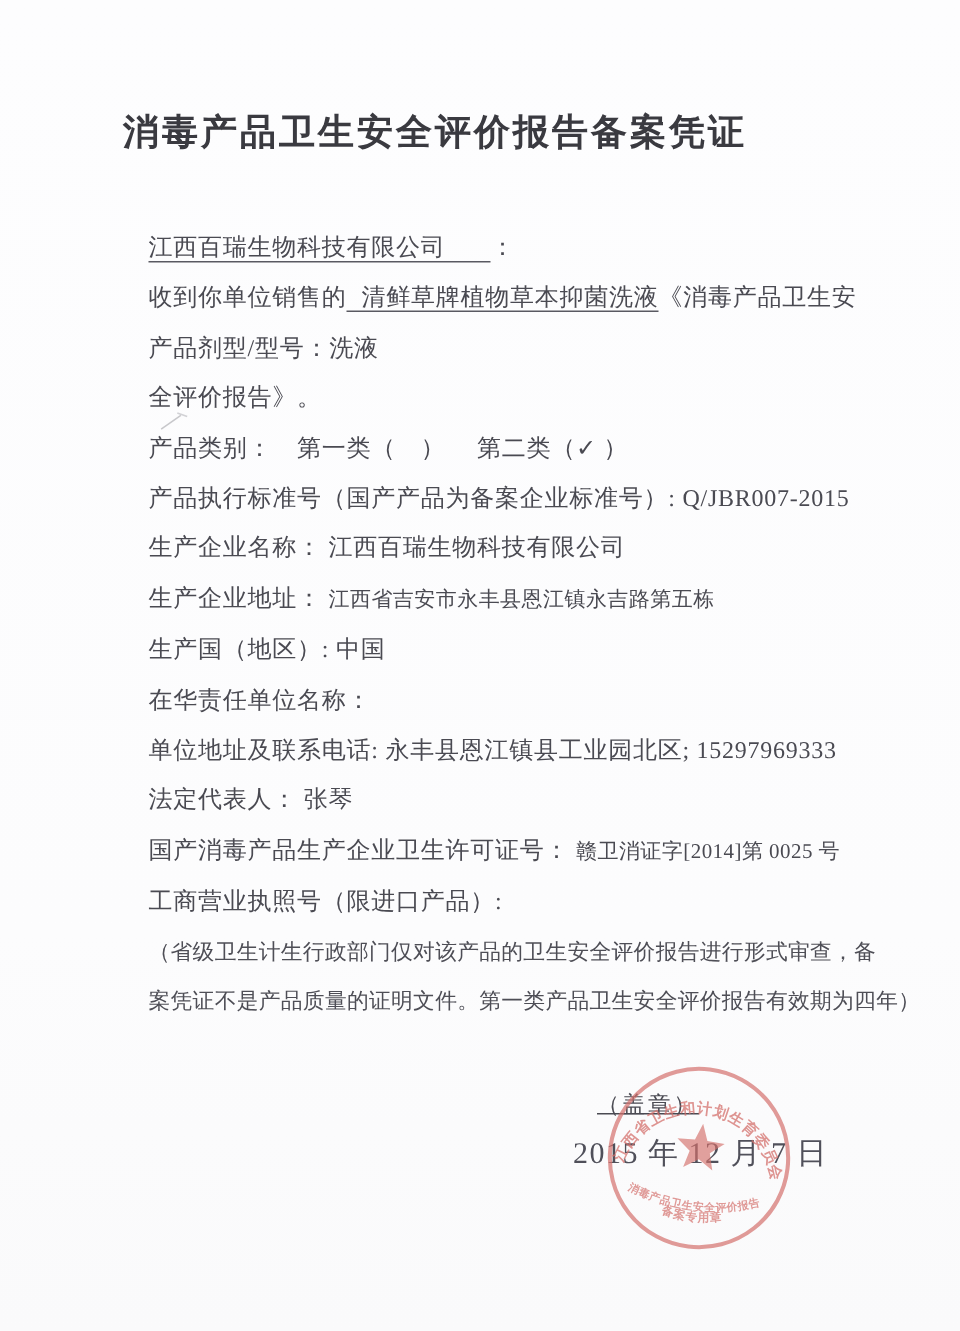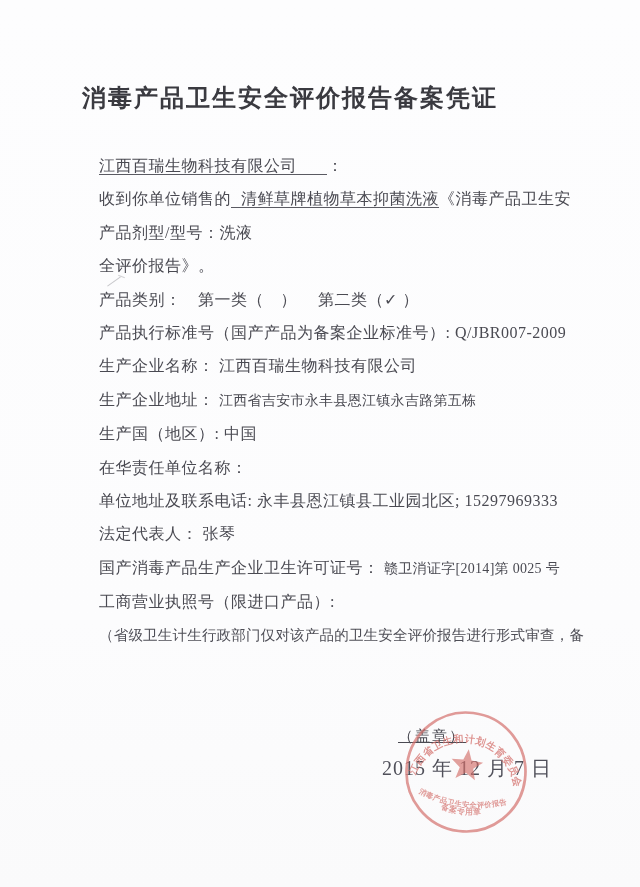--- a/index.html
+++ b/index.html
@@ -7,21 +7,21 @@
     width:640px;height:887px;
     background:#fbfbfc;
     font-family:"Liberation Serif","DejaVu Serif",serif;
     overflow:hidden;position:relative;
   }
   .page{
     position:absolute;inset:0;
     background:linear-gradient(180deg,#fdfdfe 0%,#fcfcfd 70%,#fafafb 100%);
   }
   .doc-title{
-    position:absolute;top:82px;left:0;width:580px;
+    position:absolute;top:72px;left:0;width:580px;
     text-align:center;
     font-family:"Liberation Sans","DejaVu Sans",sans-serif;
     font-weight:bold;font-size:24px;letter-spacing:2px;color:#3a3a40;
   }
   .body-text{
     position:absolute;left:99px;top:149px;width:470px;
     font-size:16px;color:#4a4a52;line-height:33.4px;
     letter-spacing:0.5px;
   }
   .body-text p{margin:0;padding:0;white-space:nowrap;}
@@ -68,40 +68,41 @@
     <p><span class="u-company">江西百瑞生物科技有限公司</span><span>：</span></p>
 
     <p class="indent"><span>收到你单位销售的</span><span class="u-product">清鲜草牌植物草本抑菌洗液</span><span>《消毒产品卫生安</span></p>
 
     <p><span>产品剂型/型号：</span><span>洗液</span></p>
 
     <p>全评价报告》。</p>
 
     <p><span>产品类别：</span><span>　第一类（　）　  第二类（✓ ）</span></p>
 
-    <p><span>产品执行标准号（国产产品为备案企业标准号）: </span><span>Q/JBR007-2009</span></p>
+    <p><span>产品执行标准号（国产产品为备案企业标准号）: </span><span>Q/JBR007-2015</span></p>
 
     <p><span>生产企业名称： </span><span>江西百瑞生物科技有限公司</span></p>
 
     <p><span>生产企业地址： </span><span class="sm">江西省吉安市永丰县恩江镇永吉路第五栋</span></p>
 
     <p><span>生产国（地区）: </span><span>中国</span></p>
 
     <p><span>在华责任单位名称：</span><span></span></p>
 
     <p><span>单位地址及联系电话: </span><span>永丰县恩江镇县工业园北区; 15297969333</span></p>
 
     <p><span>法定代表人： </span><span>张琴</span></p>
 
     <p><span>国产消毒产品生产企业卫生许可证号： </span><span class="sm">赣卫消证字[2014]第 0025 号</span></p>
 
     <p><span>工商营业执照号（限进口产品）:</span><span></span></p>
 
 
     <p class="indent note">（省级卫生计生行政部门仅对该产品的卫生安全评价报告进行形式审查，备</p>
+    <p class="note">案凭证不是产品质量的证明文件。第一类产品卫生安全评价报告有效期为四年）</p>
 
   </div>
 
   <div class="pencil-mark"></div>
   <div class="pencil-mark2"></div>
 
   <div class="seal-hint">（盖章）</div>
   <div class="issue-date">2015 年 12 月 7 日</div>
 
   <svg class="stamp" viewBox="0 0 140 140" xmlns="http://www.w3.org/2000/svg">

